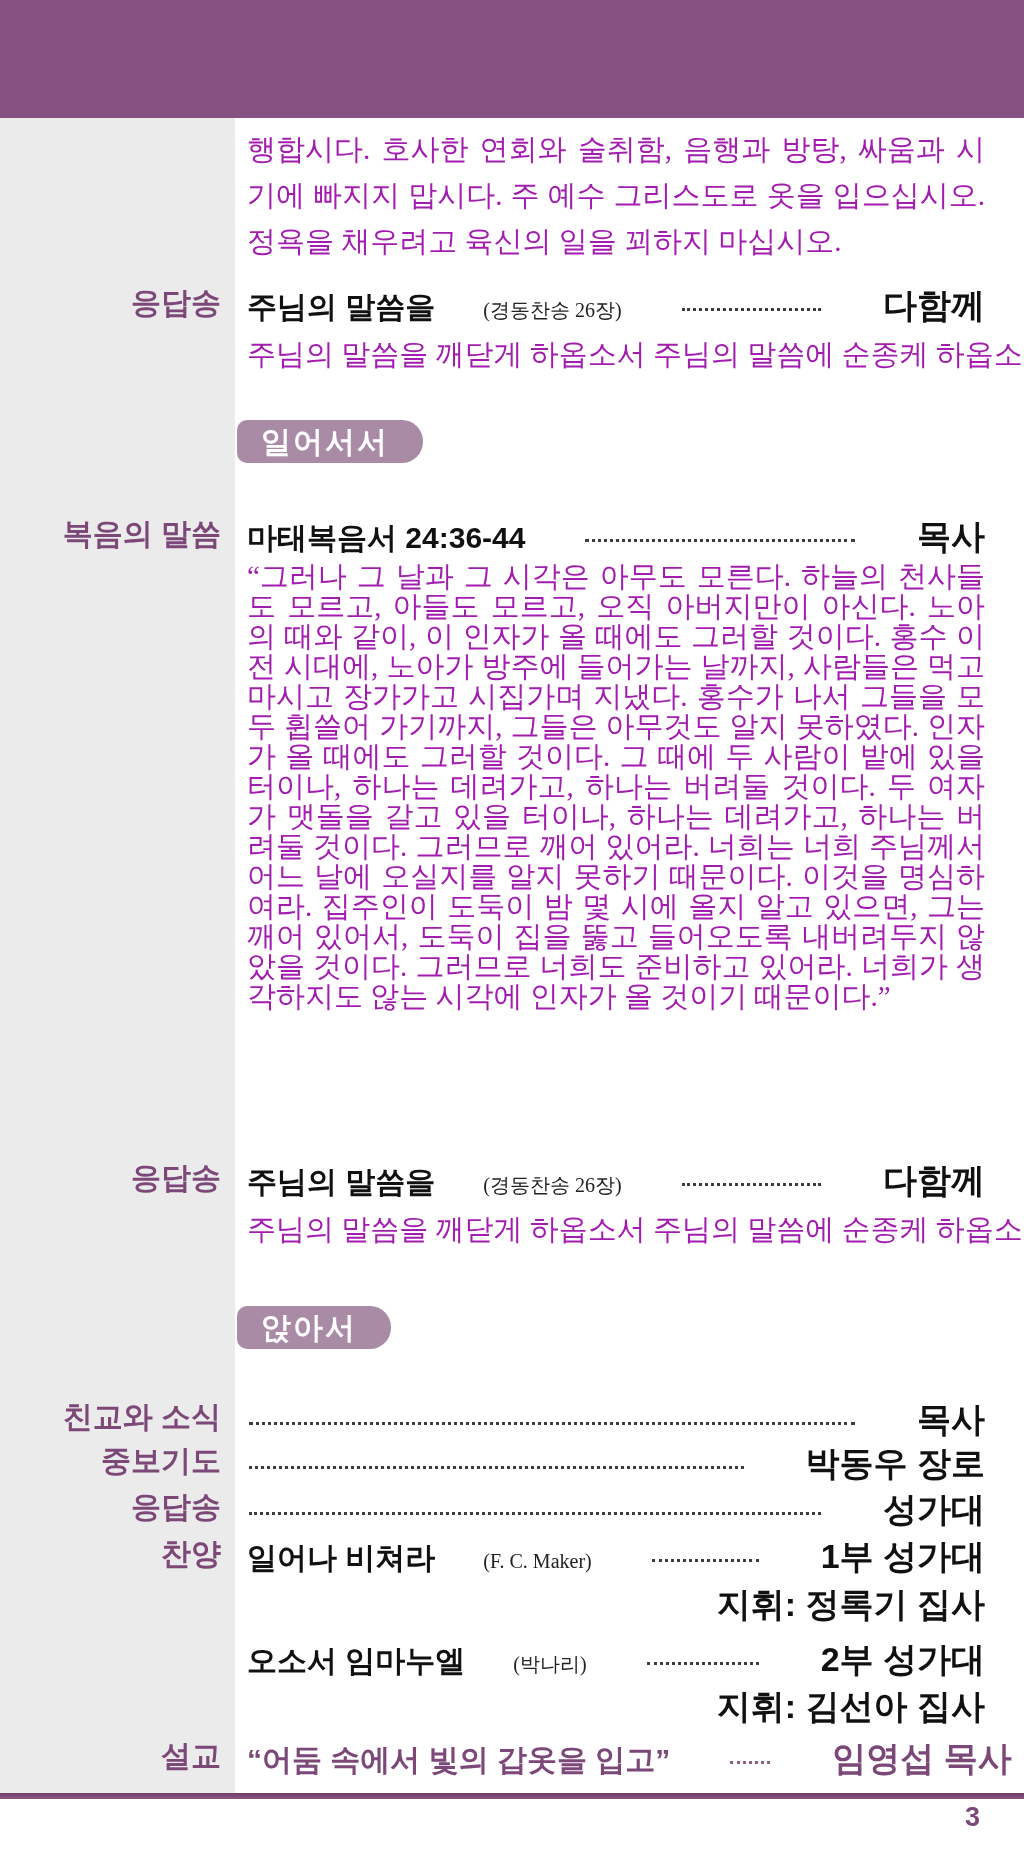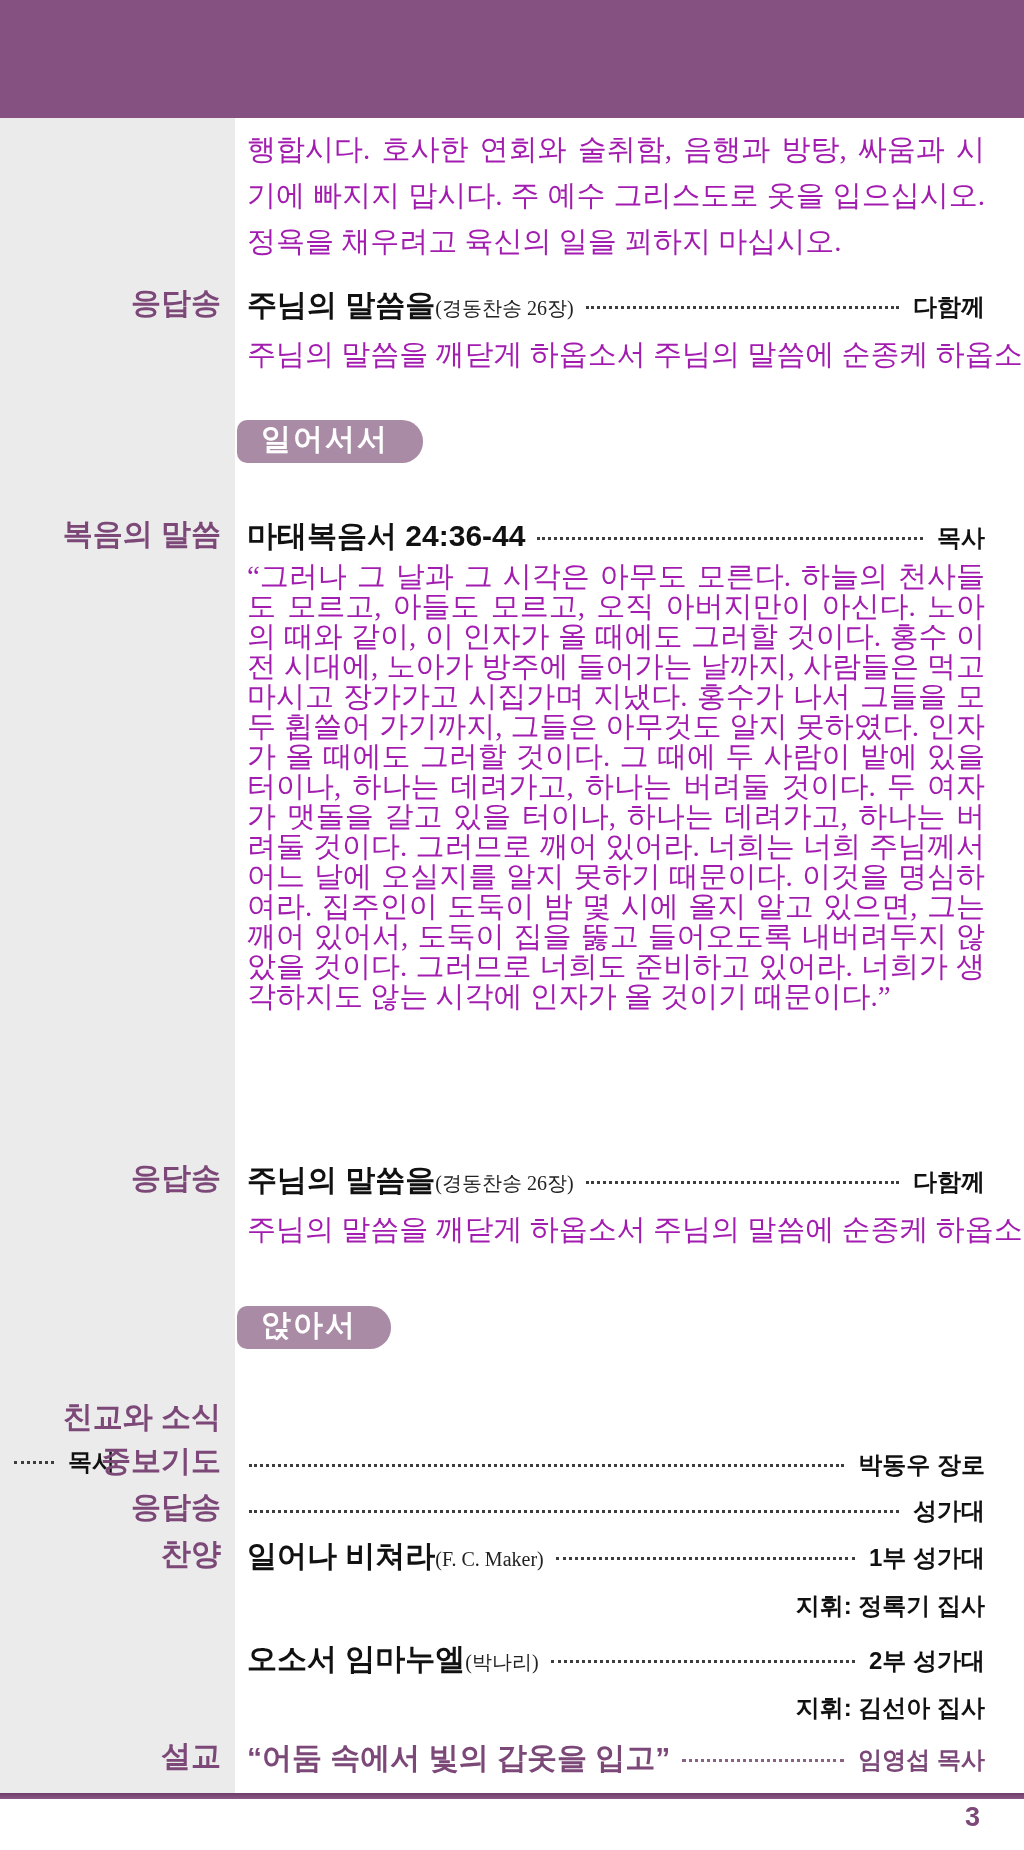--- a/index.html
+++ b/index.html
@@ -13,42 +13,42 @@
   .footer-rule { position:absolute; top:1793px; left:0; width:1024px; height:6px;
                  background:linear-gradient(#6e3d6a,#8a5885); }
   .page-number { position:absolute; top:1802px; right:44px; font-family:"Liberation Sans","DejaVu Sans",sans-serif;
                  font-weight:700; font-size:27px; color:#7b4878; }
 
   .row { position:absolute; left:0; width:1024px; display:flex; align-items:flex-start; }
   .row-label { flex:none; width:235px; box-sizing:border-box; padding-right:14px; text-align:right;
                font-family:"Liberation Sans","DejaVu Sans",sans-serif; font-weight:700;
                font-size:30px; color:#7b4878; white-space:nowrap; }
   .row-content { flex:1; box-sizing:border-box; padding:0 39px 0 12px; display:flex;
-                 align-items:baseline; font-size:29px; }
+                 align-items:baseline; font-size:29px;gap:48px; }
   .title { font-family:"Liberation Sans","DejaVu Sans",sans-serif; font-weight:700;
            font-size:30px; color:#111; white-space:nowrap; }
   .subtitle { font-size:20px; color:#222; white-space:nowrap; }
   .leader { flex:1; min-width:40px; margin:0 14px 0 12px; border-bottom:3px dotted #3d3d3d;
             transform:translateY(-6px); }
   .leader.from-edge { margin-left:2px; }
   .value { font-family:"Liberation Sans","DejaVu Sans",sans-serif; font-weight:700;
-           font-size:24px; color:#111; white-space:nowrap;margin-top:8px; }
+           font-size:34px; color:#111; white-space:nowrap; }
   .note-row .row-content { justify-content:flex-end; }
 
   .accent .title, .accent .value { color:#7b4878; }
   .accent .leader { border-color:#8a6287; }
 
   .para { position:absolute; left:247px; width:738px; font-size:29px; line-height:46px;
           color:#a21caf; text-align:justify; }
   .para.scripture { line-height:30px; }
   .single-line { white-space:nowrap; text-align:left; }
 
   .badge { position:absolute; left:237px; height:43px; line-height:43px;
            background:#a98ba6; color:#ffffff; border-radius:10px 21px 21px 10px;
-           font-family:Liberation Mono, monospace; font-weight:700;
+           font-family:Liberation Sans, sans-serif; font-weight:700;
            font-size:30px; padding:0 34px 0 24px; letter-spacing:2px; }
 </style>
 </head>
 <body>
 
 <div class="page">
 
   <div class="header-band"></div>
   <div class="sidebar-bg"></div>
 
@@ -83,21 +83,21 @@
       <span class="title">주님의 말씀을</span>
         <span class="subtitle">(경동찬송 26장)</span>
       <span class="leader"></span>
       <span class="value">다함께</span>
     </div>
   </div>
   <div class="para single-line" style="top:1206px;">주님의 말씀을 깨닫게 하옵소서  주님의 말씀에 순종케 하옵소서</div>
 
   <div class="badge" style="top:1294px;margin-top:12px;">앉아서</div>
 
-  <div class="row" style="top:1397px;flex-direction:column;">
+  <div class="row" style="top:1397px;">
     <div class="row-label">친교와 소식</div>
     <div class="row-content">
       <span class="leader from-edge"></span>
       <span class="value">목사</span>
     </div>
   </div>
 
   <div class="row" style="top:1441px;">
     <div class="row-label">중보기도</div>
     <div class="row-content">

